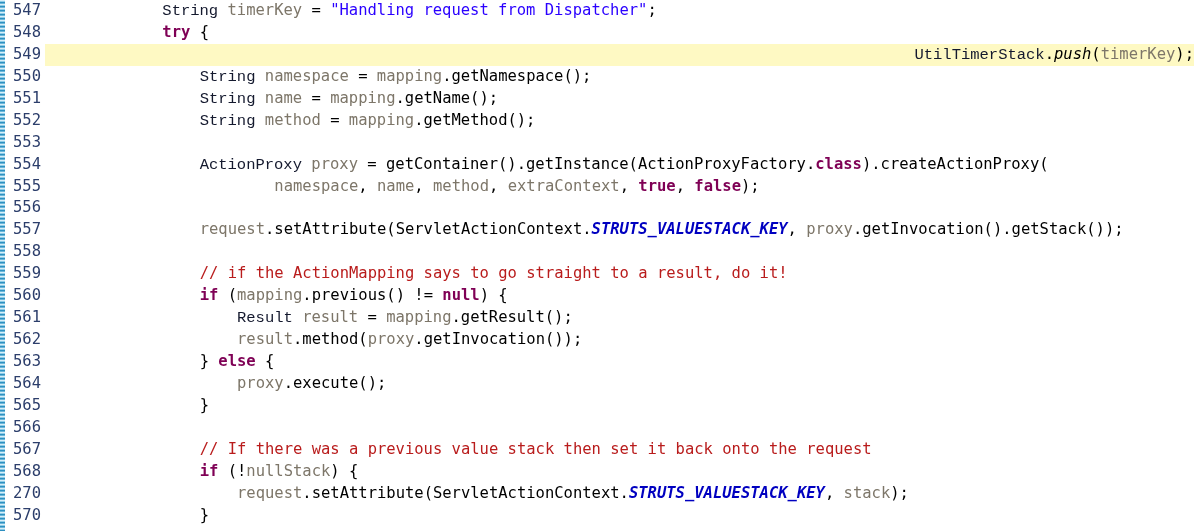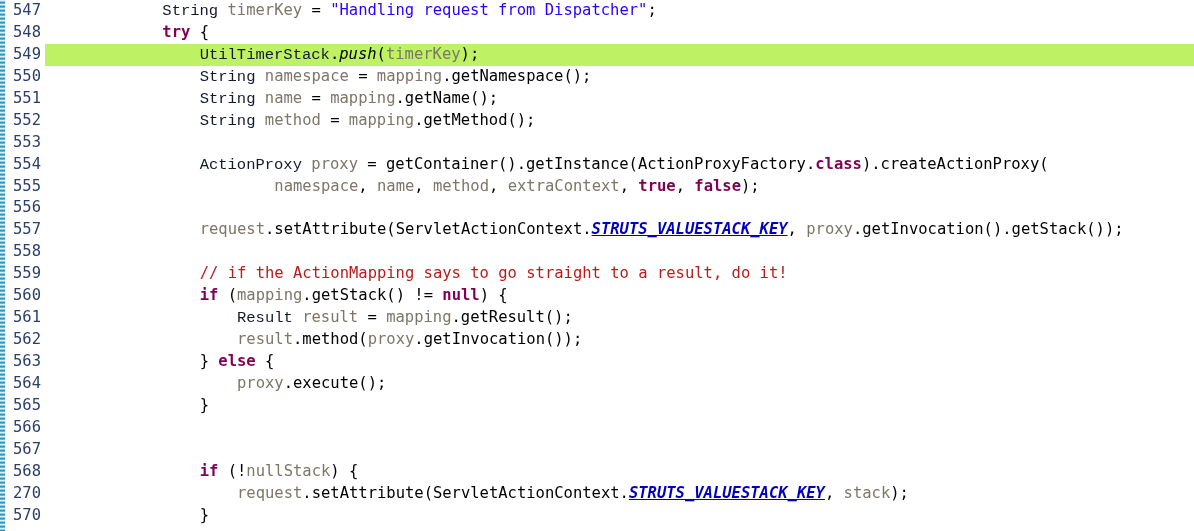--- a/index.html
+++ b/index.html
@@ -51,21 +51,22 @@
 
   .line {
     position: relative;
     height: 21.95px;
     line-height: 21.95px;
     white-space: pre;
     font-size: 15.5px;
   }
   .line.highlight .code-text,
   .line.highlight .row-bg {
-    background: #bef264;
+    background: #fef9c3;
+    text-align: right;
   }
   .row-bg {
     position: absolute;
     left: 45px;
     top: 0;
     right: 0;
     height: 21.95px;
     z-index: 0;
   }
 
@@ -95,21 +96,21 @@
     font-family: "DejaVu Sans Mono", "Liberation Mono", monospace;
   }
 
   
   .t-plain    { color: #000000; }
   .t-type     { color: #14192e; font-family: Liberation Mono, monospace; }
   .t-ident    { color: #7d7669; }
   .t-kw       { color: #7f0055; font-weight: bold; }
   .t-str      { color: #2a00ff; }
   .t-comment  { color: #b91c1c; }
-  .t-static   { color: #0000c0; font-weight: bold; font-style: italic; text-decoration: underline; }
+  .t-static   { color: #0000c0; font-weight: bold; font-style: italic; }
   .t-method-i { color: #000000; font-style: italic; }
 </style>
 </head>
 <body>
 
 <div id="editor">
 
   <div id="change-strip"></div>
 
   <div id="code-area">
@@ -119,26 +120,26 @@
       <div class="line"><div class="gutter">550</div><div class="code-text"><span class="t-plain">        </span><span class="t-type">String</span><span class="t-plain"> </span><span class="t-ident">namespace</span><span class="t-plain"> = </span><span class="t-ident">mapping</span><span class="t-plain">.getNamespace();</span></div></div>
       <div class="line"><div class="gutter">551</div><div class="code-text"><span class="t-plain">        </span><span class="t-type">String</span><span class="t-plain"> </span><span class="t-ident">name</span><span class="t-plain"> = </span><span class="t-ident">mapping</span><span class="t-plain">.getName();</span></div></div>
       <div class="line"><div class="gutter">552</div><div class="code-text"><span class="t-plain">        </span><span class="t-type">String</span><span class="t-plain"> </span><span class="t-ident">method</span><span class="t-plain"> = </span><span class="t-ident">mapping</span><span class="t-plain">.getMethod();</span></div></div>
       <div class="line"><div class="gutter">553</div><div class="code-text"></div></div>
       <div class="line"><div class="gutter">554</div><div class="code-text"><span class="t-plain">        </span><span class="t-type">ActionProxy</span><span class="t-plain"> </span><span class="t-ident">proxy</span><span class="t-plain"> = getContainer().getInstance(ActionProxyFactory.</span><span class="t-kw">class</span><span class="t-plain">).createActionProxy(</span></div></div>
       <div class="line"><div class="gutter">555</div><div class="code-text"><span class="t-plain">                </span><span class="t-ident">namespace</span><span class="t-plain">, </span><span class="t-ident">name</span><span class="t-plain">, </span><span class="t-ident">method</span><span class="t-plain">, </span><span class="t-ident">extraContext</span><span class="t-plain">, </span><span class="t-kw">true</span><span class="t-plain">, </span><span class="t-kw">false</span><span class="t-plain">);</span></div></div>
       <div class="line"><div class="gutter">556</div><div class="code-text"></div></div>
       <div class="line"><div class="gutter">557</div><div class="code-text"><span class="t-plain">        </span><span class="t-ident">request</span><span class="t-plain">.setAttribute(ServletActionContext.</span><span class="t-static">STRUTS_VALUESTACK_KEY</span><span class="t-plain">, </span><span class="t-ident">proxy</span><span class="t-plain">.getInvocation().getStack());</span></div></div>
       <div class="line"><div class="gutter">558</div><div class="code-text"></div></div>
       <div class="line"><div class="gutter">559</div><div class="code-text"><span class="t-plain">        </span><span class="t-comment">// if the ActionMapping says to go straight to a result, do it!</span></div></div>
-      <div class="line"><div class="gutter">560</div><div class="code-text"><span class="t-plain">        </span><span class="t-kw">if</span><span class="t-plain"> (</span><span class="t-ident">mapping</span><span class="t-plain">.getStack() != </span><span class="t-kw">null</span><span class="t-plain">) {</span></div></div>
+      <div class="line"><div class="gutter">560</div><div class="code-text"><span class="t-plain">        </span><span class="t-kw">if</span><span class="t-plain"> (</span><span class="t-ident">mapping</span><span class="t-plain">.previous() != </span><span class="t-kw">null</span><span class="t-plain">) {</span></div></div>
       <div class="line"><div class="gutter">561</div><div class="code-text"><span class="t-plain">            </span><span class="t-type">Result</span><span class="t-plain"> </span><span class="t-ident">result</span><span class="t-plain"> = </span><span class="t-ident">mapping</span><span class="t-plain">.getResult();</span></div></div>
       <div class="line"><div class="gutter">562</div><div class="code-text"><span class="t-plain">            </span><span class="t-ident">result</span><span class="t-plain">.method(</span><span class="t-ident">proxy</span><span class="t-plain">.getInvocation());</span></div></div>
       <div class="line"><div class="gutter">563</div><div class="code-text"><span class="t-plain">        </span><span class="t-plain">} </span><span class="t-kw">else</span><span class="t-plain"> {</span></div></div>
       <div class="line"><div class="gutter">564</div><div class="code-text"><span class="t-plain">            </span><span class="t-ident">proxy</span><span class="t-plain">.execute();</span></div></div>
       <div class="line"><div class="gutter">565</div><div class="code-text"><span class="t-plain">        </span><span class="t-plain">}</span></div></div>
       <div class="line"><div class="gutter">566</div><div class="code-text"></div></div>
-      <div class="line"><div class="gutter">567</div><div class="code-text"><span class="t-plain">        </span></div></div>
+      <div class="line"><div class="gutter">567</div><div class="code-text"><span class="t-plain">        </span><span class="t-comment">// If there was a previous value stack then set it back onto the request</span></div></div>
       <div class="line"><div class="gutter">568</div><div class="code-text"><span class="t-plain">        </span><span class="t-kw">if</span><span class="t-plain"> (!</span><span class="t-ident">nullStack</span><span class="t-plain">) {</span></div></div>
       <div class="line"><div class="gutter">270</div><div class="code-text"><span class="t-plain">            </span><span class="t-ident">request</span><span class="t-plain">.setAttribute(ServletActionContext.</span><span class="t-static">STRUTS_VALUESTACK_KEY</span><span class="t-plain">, </span><span class="t-ident">stack</span><span class="t-plain">);</span></div></div>
       <div class="line"><div class="gutter">570</div><div class="code-text"><span class="t-plain">        </span><span class="t-plain">}</span></div></div>
     </div>
 
 </div>
 
 </body></html>

